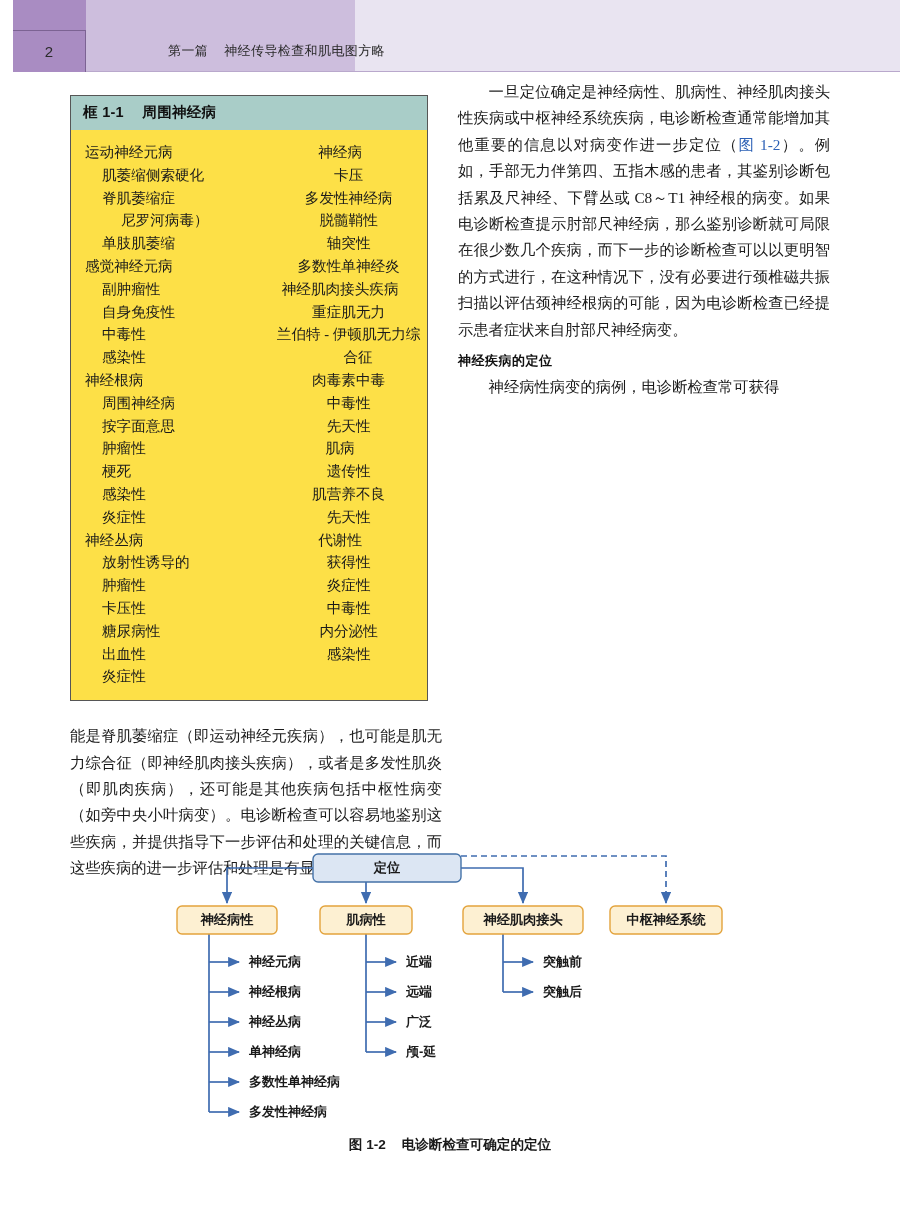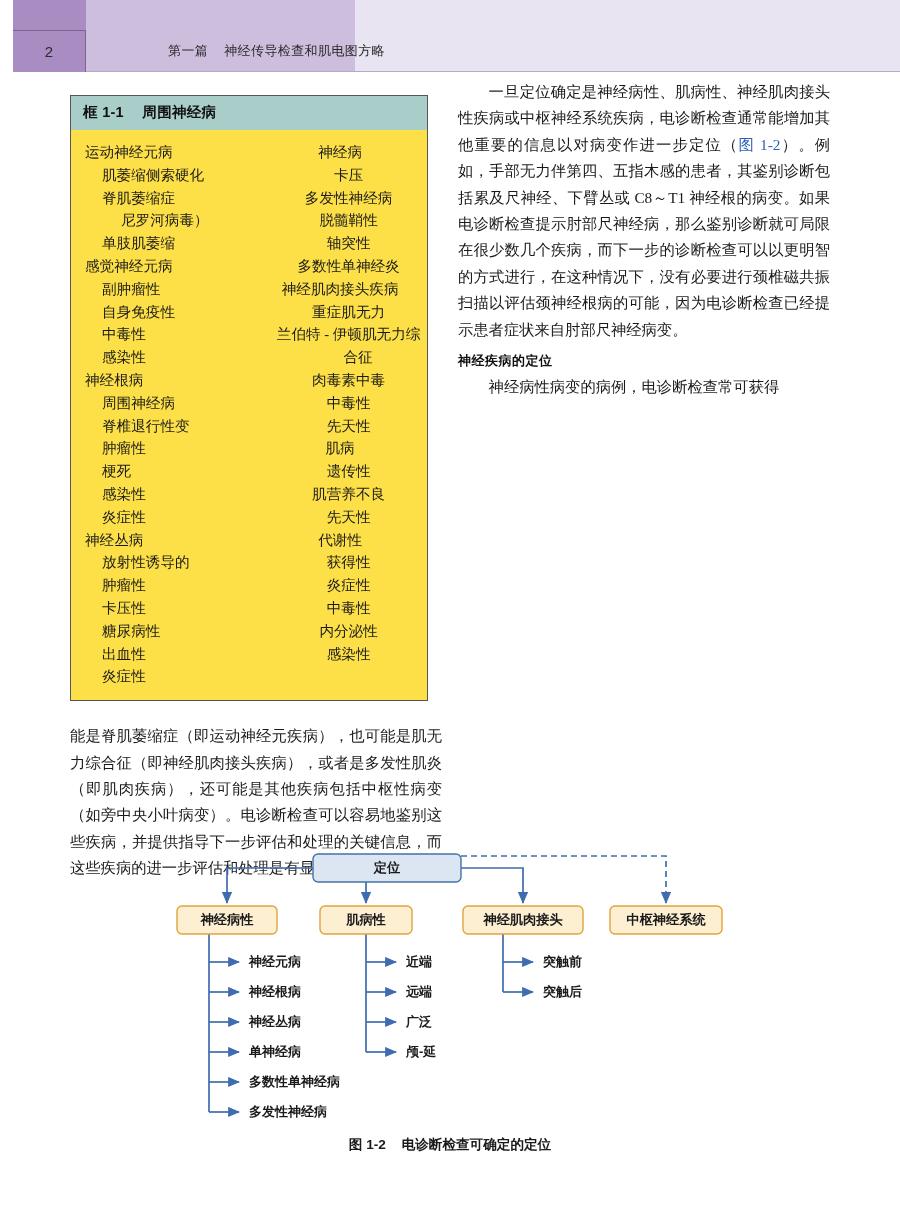--- a/index.html
+++ b/index.html
@@ -196,21 +196,21 @@
           <div class="lvl1">脊肌萎缩症</div>
           <div class="lvl2">尼罗河病毒）</div>
           <div class="lvl1">单肢肌萎缩</div>
           <div class="lvl0">感觉神经元病</div>
           <div class="lvl1">副肿瘤性</div>
           <div class="lvl1">自身免疫性</div>
           <div class="lvl1">中毒性</div>
           <div class="lvl1">感染性</div>
           <div class="lvl0">神经根病</div>
           <div class="lvl1">周围神经病</div>
-          <div class="lvl1">脊椎退行性变</div>
+          <div class="lvl1">按字面意思</div>
           <div class="lvl1">肿瘤性</div>
           <div class="lvl1">梗死</div>
           <div class="lvl1">感染性</div>
           <div class="lvl1">炎症性</div>
           <div class="lvl0">神经丛病</div>
           <div class="lvl1">放射性诱导的</div>
           <div class="lvl1">肿瘤性</div>
           <div class="lvl1">卡压性</div>
           <div class="lvl1">糖尿病性</div>
           <div class="lvl1">出血性</div>

